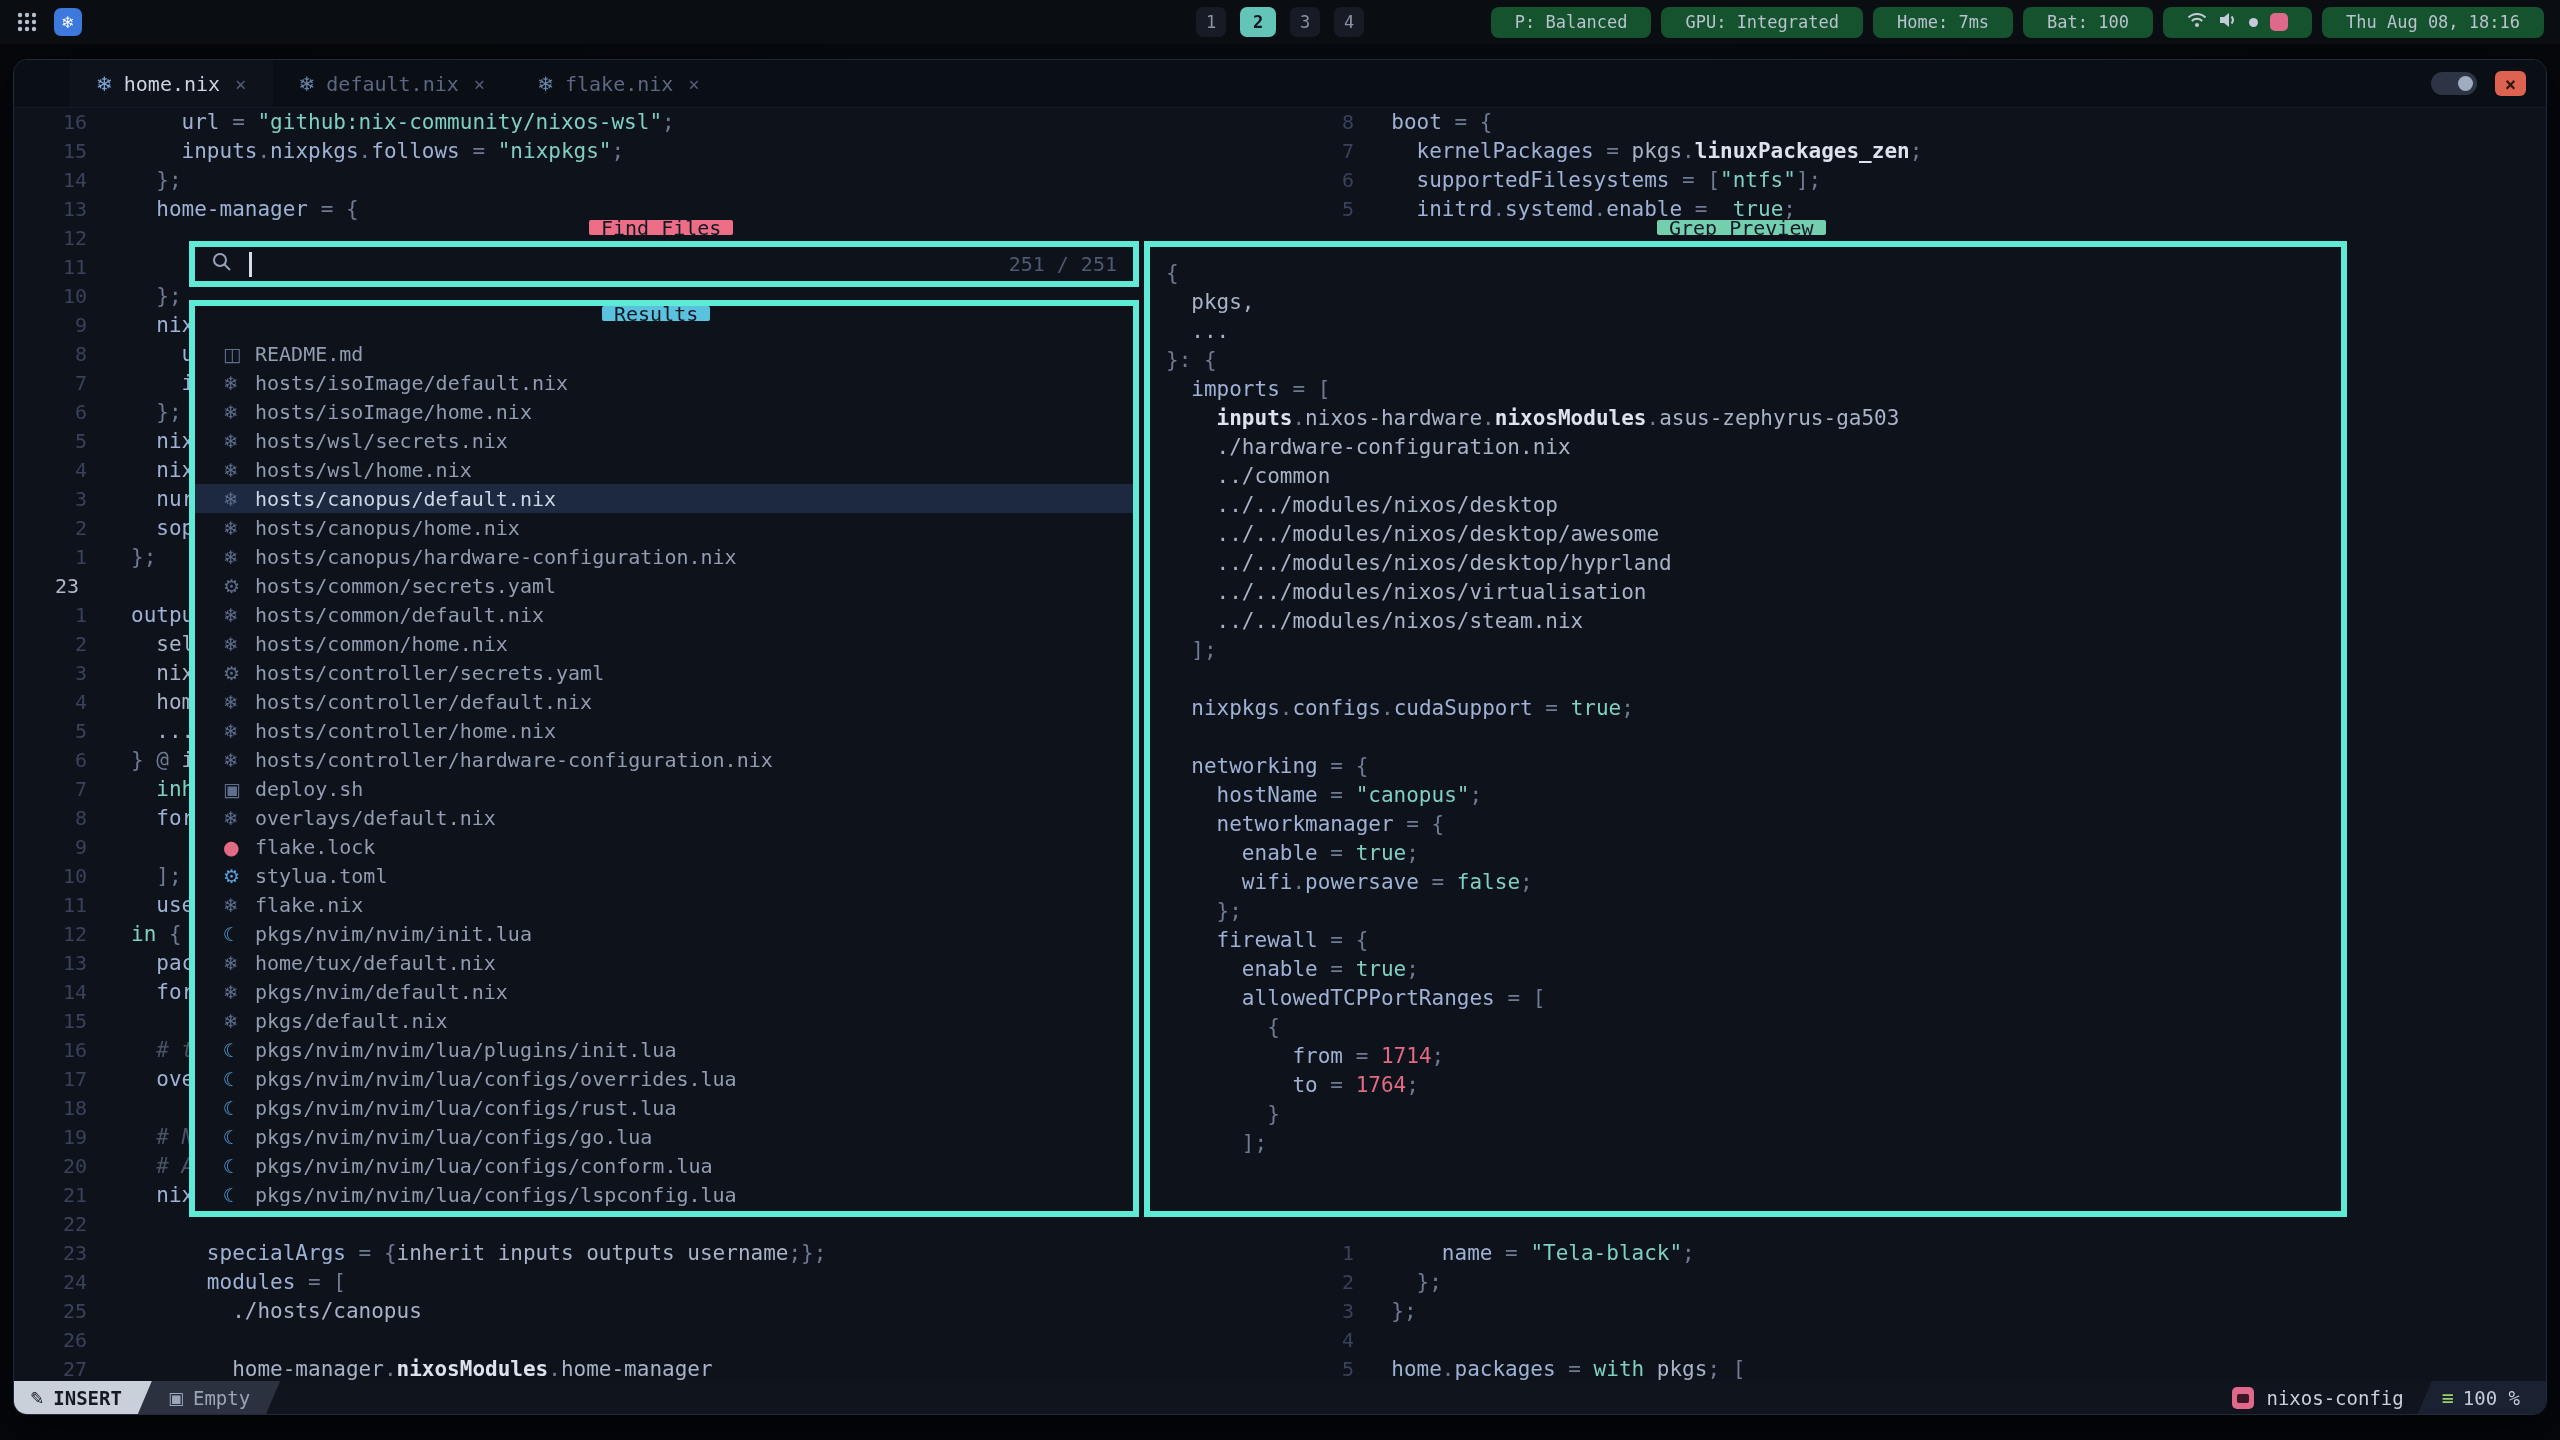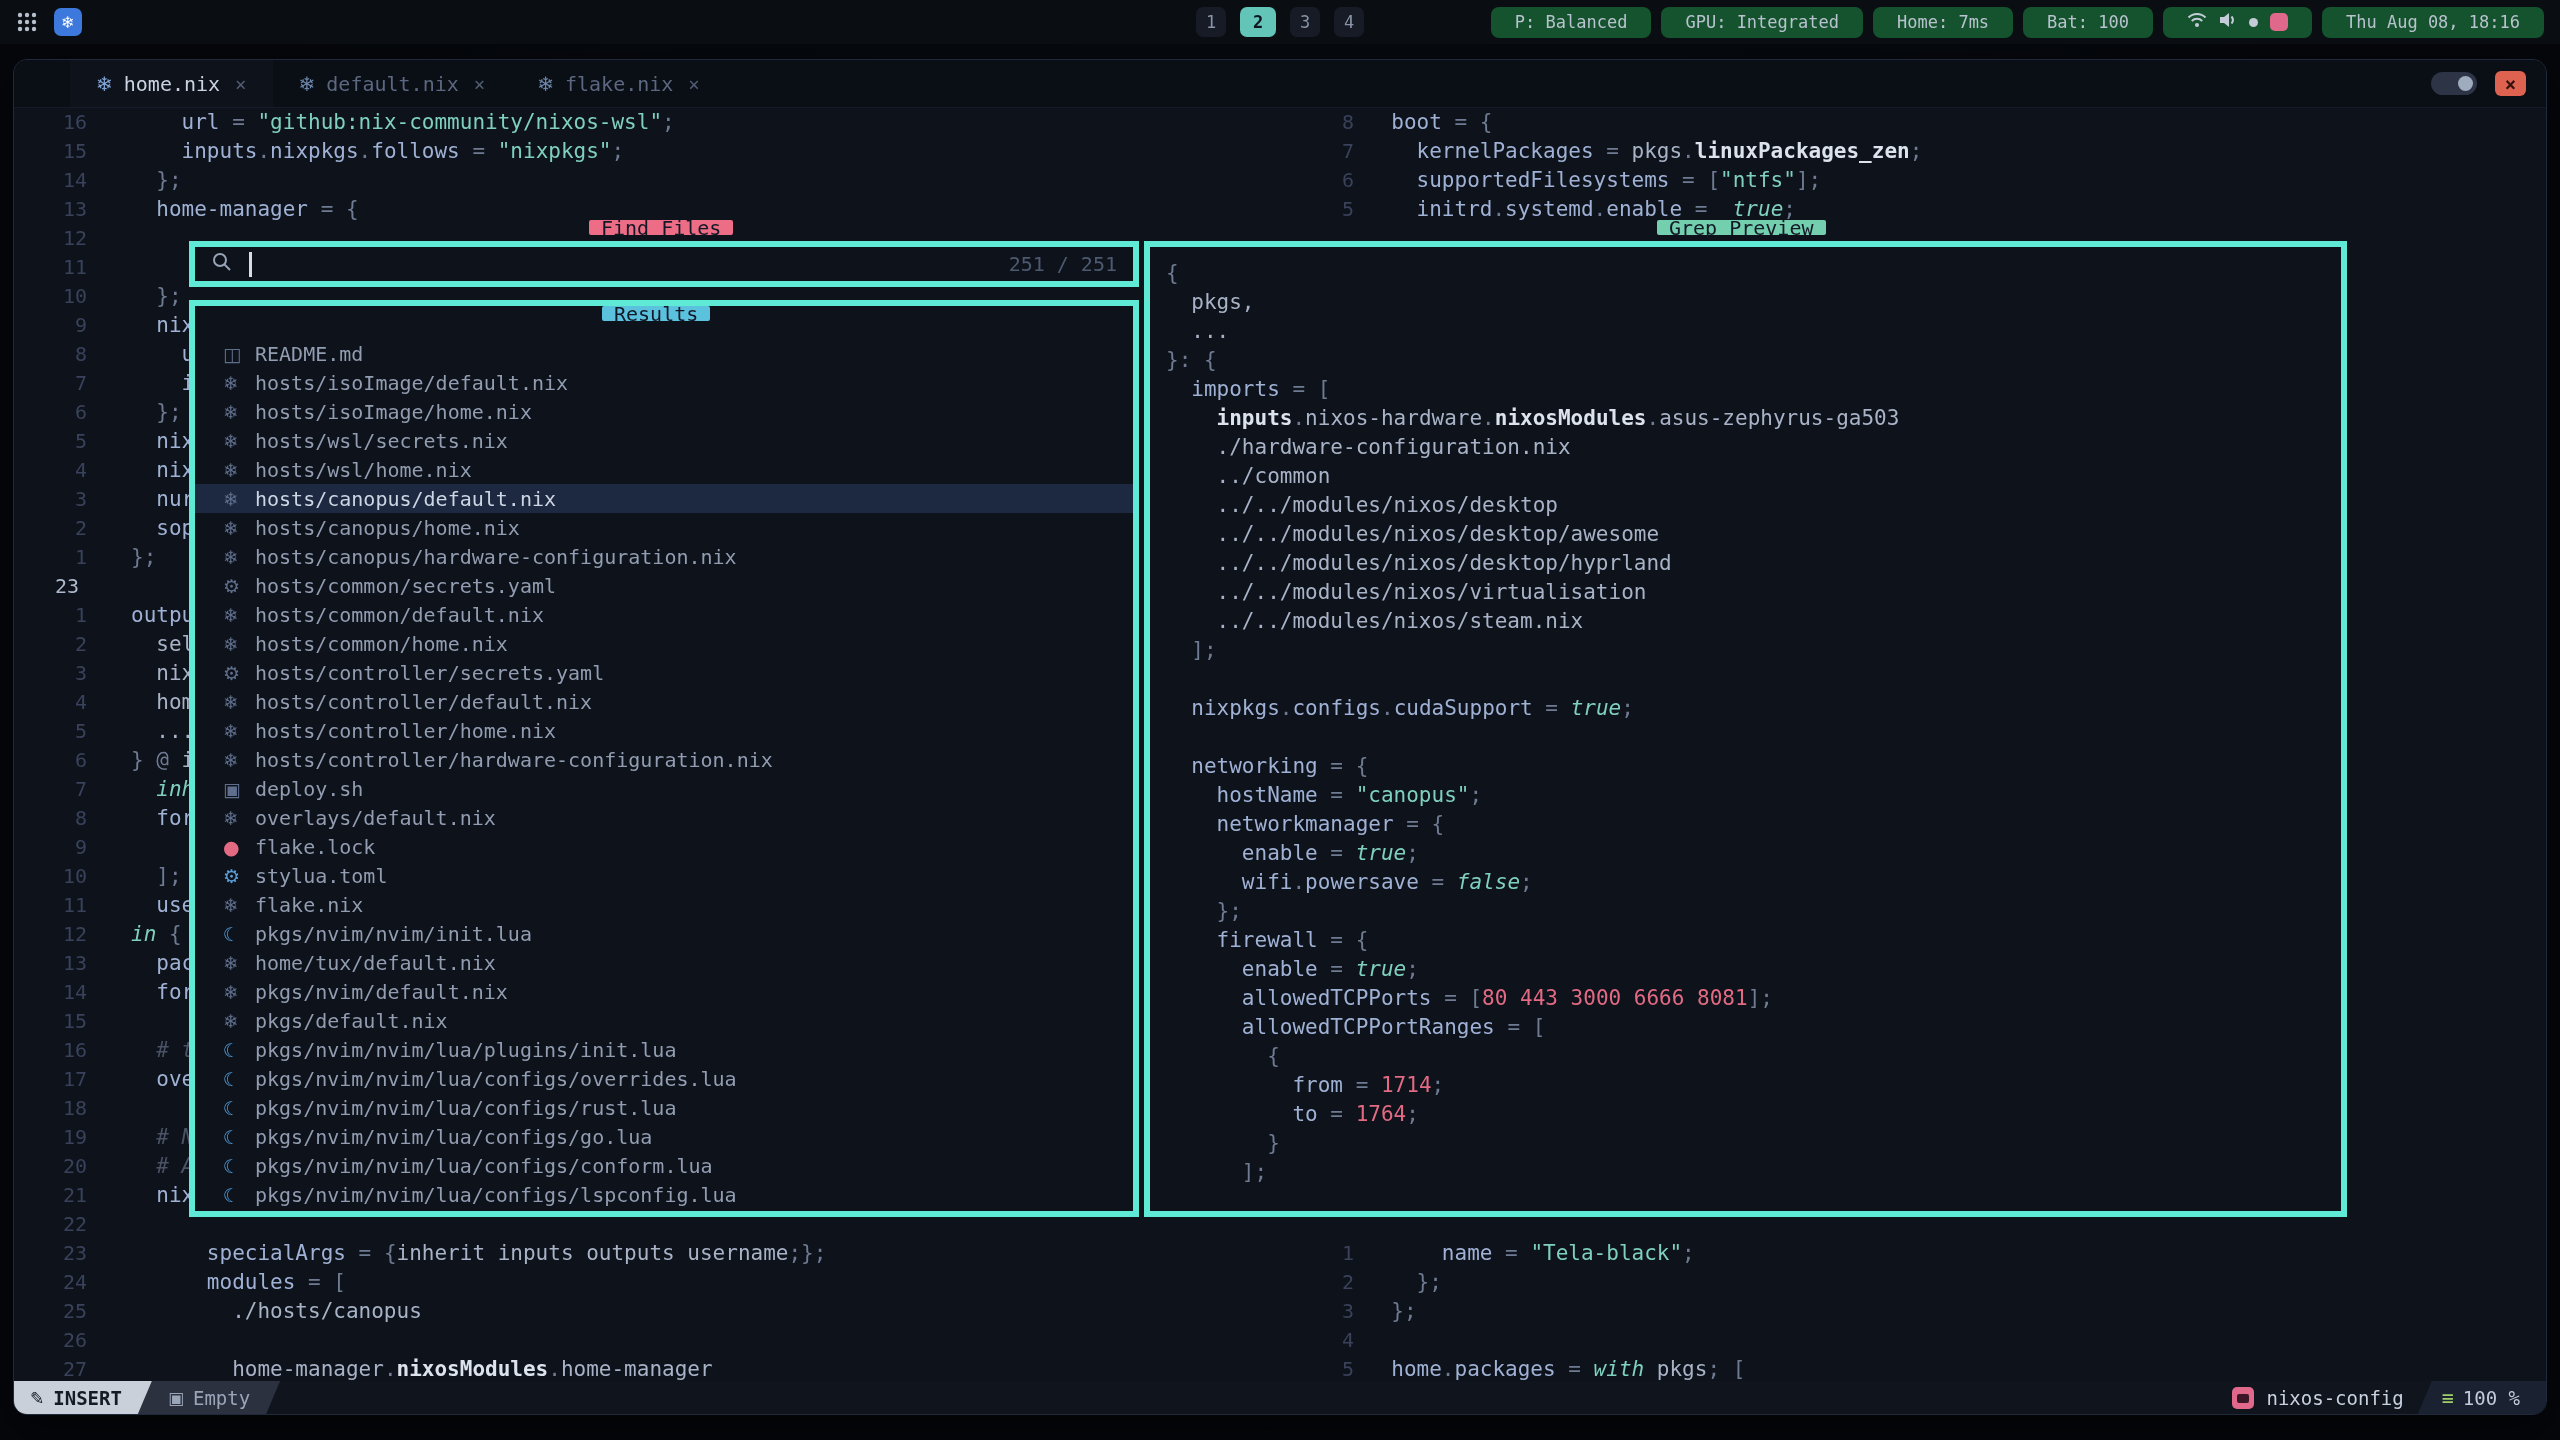--- a/index.html
+++ b/index.html
@@ -51,21 +51,21 @@
   .crow{height:29px;display:flex;white-space:pre;font-size:21px;line-height:29px}
   .lnum{flex:0 0 117px;text-align:right;padding-right:44px;color:#39425a;font-size:20px}
   .lnum.cur{text-align:left;padding-left:41px;padding-right:0;color:#aeb9cc}
   .rp .lnum{flex:0 0 43px;padding-right:12px}
   .code{white-space:pre}
   .c-fg{color:#a8b3c7}
   .c-prop{color:#9fb1d4}
   .c-punc{color:#6f7b92}
   .c-str{color:#7fd0bf}
   .c-num{color:#e26a83}
-  .c-kw{color:#7fd0bf;font-style:italic}
+  .c-kw{color:#7fd0bf;}
   .c-com{color:#4a5366;font-style:italic}
   .c-bright{color:#dde3ed;font-weight:bold}
 
   
   .tbox{position:absolute;background:#0d121b;border:6px solid #5eead4;z-index:10}
   .tprompt{left:175px;top:181px;width:950px;height:46px;display:flex;align-items:center;padding:0 16px}
   .tresults{left:175px;top:240px;width:950px;height:917px}
   .tpreview{left:1130px;top:181px;width:1203px;height:976px;overflow:hidden}
   .badge{position:absolute;height:15px;display:flex;align-items:center;padding:0 12px;
          font-size:20px;color:#131826;z-index:20;border-radius:2px;white-space:pre}
@@ -364,21 +364,20 @@
           <div class="crow"><span class="code"><span class="c-prop">  nixpkgs</span><span class="c-punc">.</span><span class="c-prop">configs</span><span class="c-punc">.</span><span class="c-prop">cudaSupport</span><span class="c-punc"> = </span><span class="c-kw">true</span><span class="c-punc">;</span></span></div>
           <div class="crow"><span class="code"></span></div>
           <div class="crow"><span class="code"><span class="c-prop">  networking</span><span class="c-punc"> = </span><span class="c-punc">{</span></span></div>
           <div class="crow"><span class="code"><span class="c-prop">    hostName</span><span class="c-punc"> = </span><span class="c-str">"canopus"</span><span class="c-punc">;</span></span></div>
           <div class="crow"><span class="code"><span class="c-prop">    networkmanager</span><span class="c-punc"> = </span><span class="c-punc">{</span></span></div>
           <div class="crow"><span class="code"><span class="c-prop">      enable</span><span class="c-punc"> = </span><span class="c-kw">true</span><span class="c-punc">;</span></span></div>
           <div class="crow"><span class="code"><span class="c-prop">      wifi</span><span class="c-punc">.</span><span class="c-prop">powersave</span><span class="c-punc"> = </span><span class="c-kw">false</span><span class="c-punc">;</span></span></div>
           <div class="crow"><span class="code"><span class="c-punc">    };</span></span></div>
           <div class="crow"><span class="code"><span class="c-prop">    firewall</span><span class="c-punc"> = </span><span class="c-punc">{</span></span></div>
           <div class="crow"><span class="code"><span class="c-prop">      enable</span><span class="c-punc"> = </span><span class="c-kw">true</span><span class="c-punc">;</span></span></div>
-          <div class="crow"><span class="code"><span class="c-prop">      allowedTCPPorts</span><span class="c-punc"> = </span><span class="c-punc">[</span><span class="c-num">80 443 3000 6666 8081</span><span class="c-punc">]</span><span class="c-punc">;</span></span></div>
           <div class="crow"><span class="code"><span class="c-prop">      allowedTCPPortRanges</span><span class="c-punc"> = </span><span class="c-punc">[</span></span></div>
           <div class="crow"><span class="code"><span class="c-punc">        {</span></span></div>
           <div class="crow"><span class="code"><span class="c-prop">          from</span><span class="c-punc"> = </span><span class="c-num">1714</span><span class="c-punc">;</span></span></div>
           <div class="crow"><span class="code"><span class="c-prop">          to</span><span class="c-punc"> = </span><span class="c-num">1764</span><span class="c-punc">;</span></span></div>
           <div class="crow"><span class="code"><span class="c-punc">        }</span></span></div>
           <div class="crow"><span class="code"><span class="c-punc">      ];</span></span></div>
         </div>
     </div>
     <div class="badge b-prev">Grep Preview</div>
 

